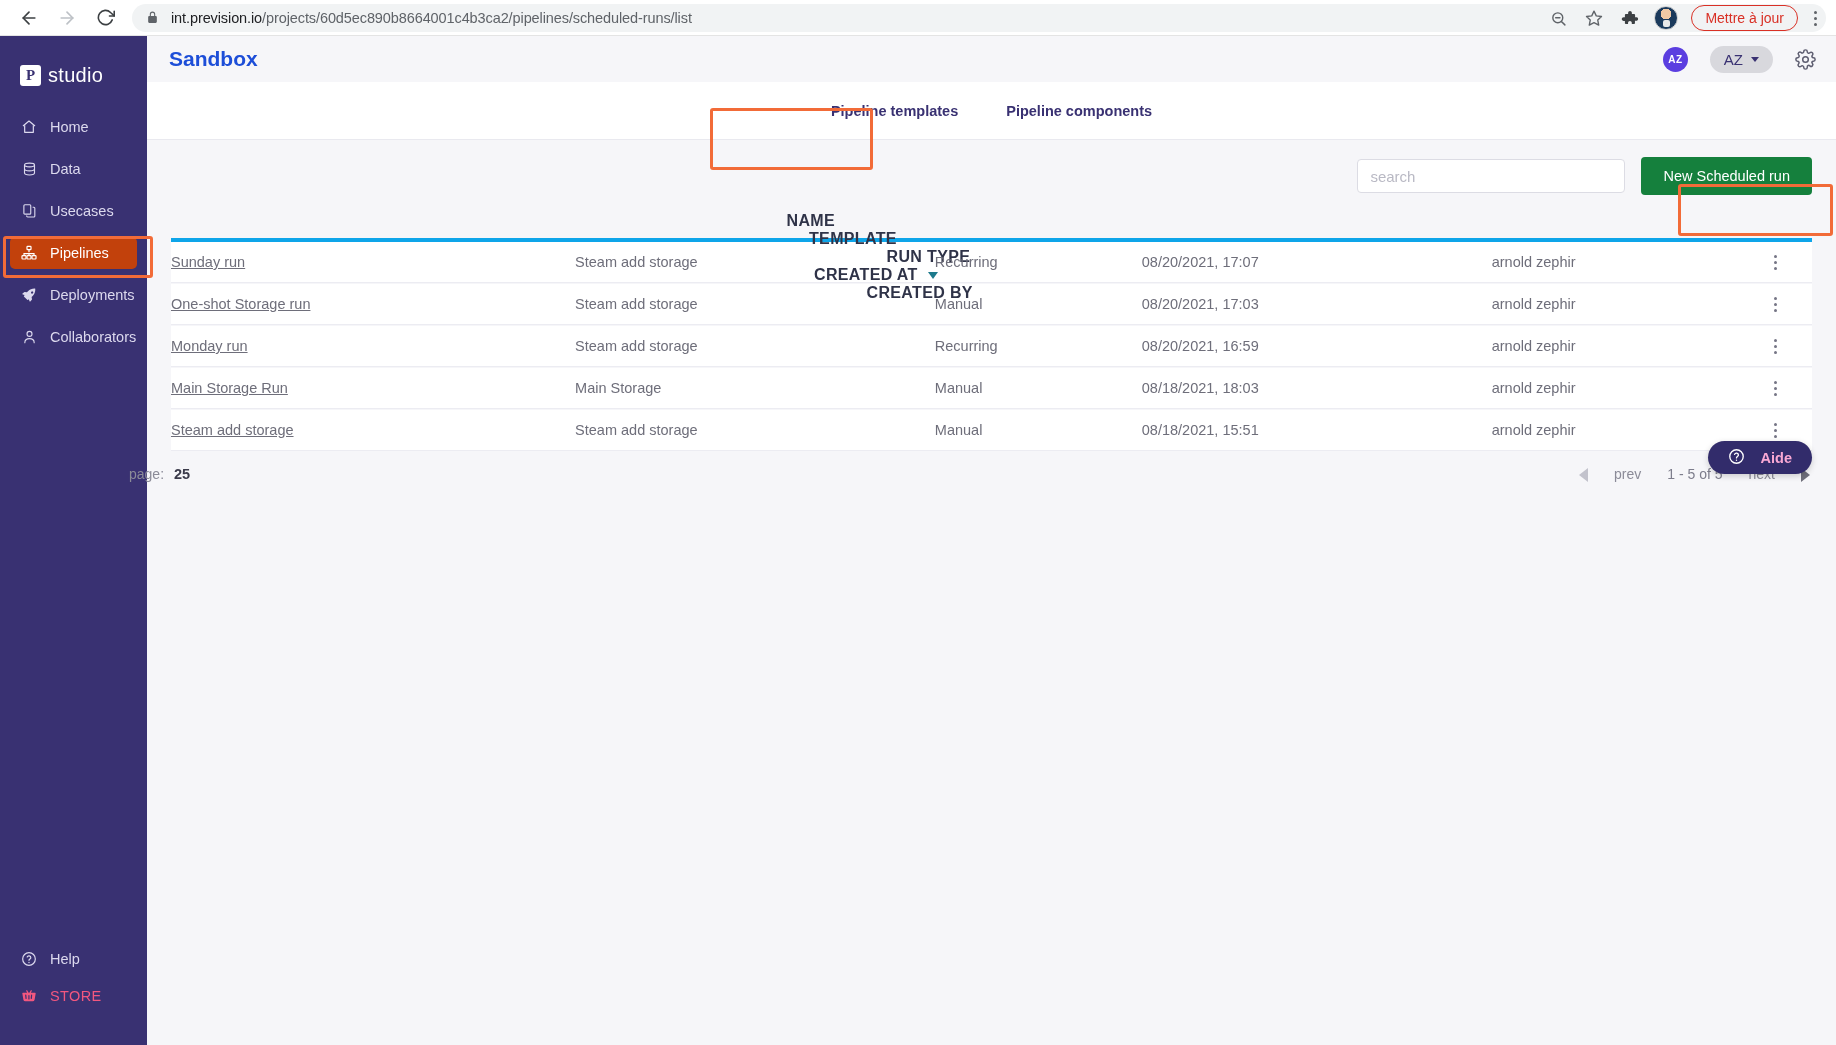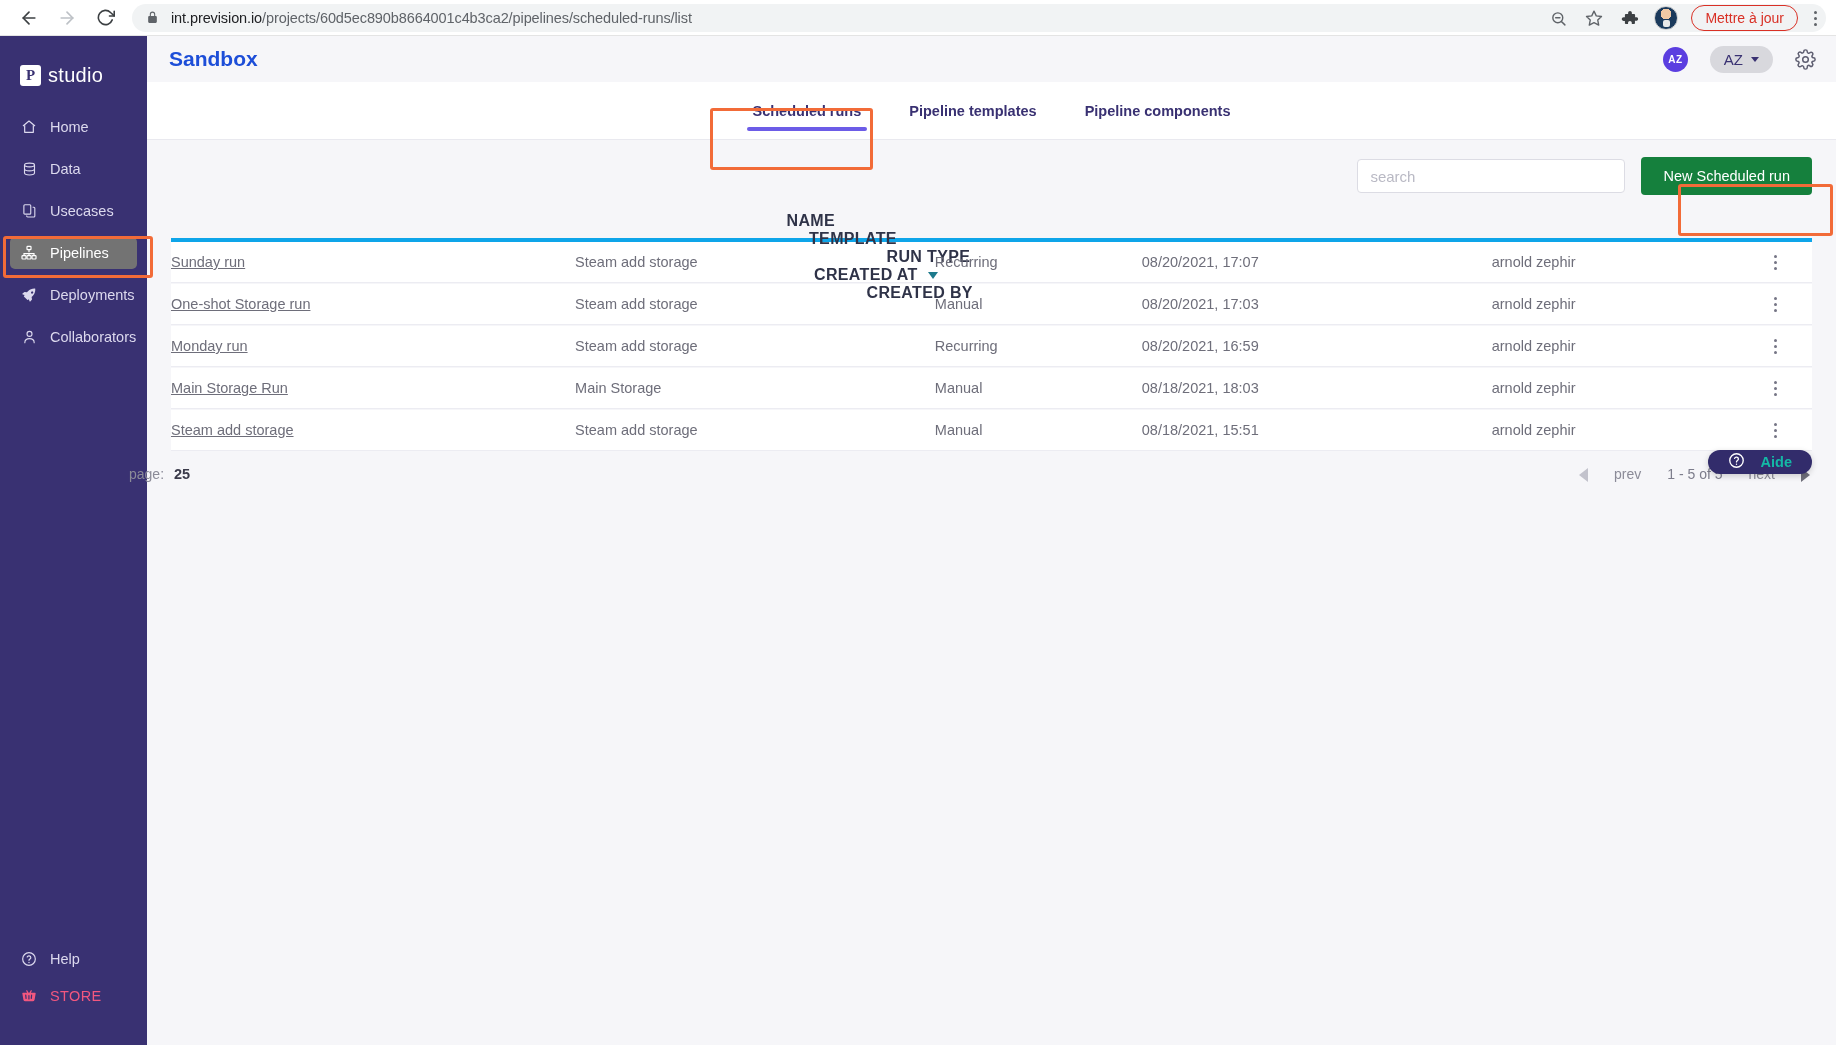--- a/index.html
+++ b/index.html
@@ -101,21 +101,21 @@
 
   .nav { margin-top: 10px; display: flex; flex-direction: column; }
   .nav-item {
     display: flex; align-items: center; gap: 12px;
     height: 32px; margin: 5px 10px; padding-left: 10px;
     border-radius: 5px;
     color: #dcd9ee; font-size: 14.5px;
     position: relative;
   }
   .nav-item .ic { width: 18px; display: flex; align-items: center; justify-content: center; }
-  .nav-item.active { background: #737373; color: #ffffff; }
+  .nav-item.active { background: #c2410c; color: #ffffff; }
   .nav-item.active .lbl { color: #ffffff; }
 
   .nav-spacer { flex: 1; }
   .nav-bottom { padding-bottom: 28px; }
   .nav-item.store { color: #f2577f; }
   .nav-item.store .lbl { color: #f2577f; letter-spacing: 0.4px; }
 
   
   .anno {
     position: absolute; border: 3px solid #f26b38; border-radius: 3px;
@@ -254,21 +254,21 @@
   .pg-arrow-r {
     width: 0; height: 0;
     border-top: 7px solid transparent; border-bottom: 7px solid transparent;
     border-left: 9px solid #6e6e7a;
   }
   .pg-count { color: #7d7d8c; }
 
   
   .help-bubble {
     position: absolute; right: 24px; bottom: 22px;
-    height: 24px; background: #322c6b; color: #14b8a6;
+    height: 33px; background: #322c6b; color: #f9a8d4;
     border-radius: 18px; display: flex; align-items: center; gap: 16px;
     padding: 0 20px; font-size: 14.5px; font-weight: bold;
     box-shadow: 0 2px 6px rgba(0,0,0,0.18);
   }
 </style>
 </head>
 <body>
 
 <div class="browser-bar">
   <div class="nav-btns">
@@ -442,21 +442,20 @@
         <div class="gear">
           <svg width="21" height="21" viewBox="0 0 24 24" fill="none" stroke="currentColor" stroke-width="1.7">
               <circle cx="12" cy="12" r="3.2"></circle>
               <path d="M19.4 14.5a1.7 1.7 0 0 0 .34 1.88l.06.06a2 2 0 1 1-2.83 2.83l-.06-.06a1.7 1.7 0 0 0-1.88-.34 1.7 1.7 0 0 0-1.03 1.56V21a2 2 0 1 1-4 0v-.1a1.7 1.7 0 0 0-1.11-1.56 1.7 1.7 0 0 0-1.88.34l-.06.06a2 2 0 1 1-2.83-2.83l.06-.06a1.7 1.7 0 0 0 .34-1.88 1.7 1.7 0 0 0-1.56-1.03H3a2 2 0 1 1 0-4h.1a1.7 1.7 0 0 0 1.56-1.11 1.7 1.7 0 0 0-.34-1.88l-.06-.06a2 2 0 1 1 2.83-2.83l.06.06a1.7 1.7 0 0 0 1.88.34H9a1.7 1.7 0 0 0 1.03-1.56V3a2 2 0 1 1 4 0v.1a1.7 1.7 0 0 0 1.03 1.56 1.7 1.7 0 0 0 1.88-.34l.06-.06a2 2 0 1 1 2.83 2.83l-.06.06a1.7 1.7 0 0 0-.34 1.88V9a1.7 1.7 0 0 0 1.56 1.03H21a2 2 0 1 1 0 4h-.1a1.7 1.7 0 0 0-1.5 1.03z"></path>
             </svg>
         </div>
       </div>
     </div>
 
     <div class="tabs-wrap">
-      <div class="tab active">Scheduled runs</div>
       <div class="tab">Pipeline templates</div>
       <div class="tab">Pipeline components</div>
     </div>
 
     <div class="content">
 
       <div class="toolbar">
         <input class="search-input" type="text" placeholder="search" style="">
         <button class="primary-btn">New Scheduled run</button>
       </div>

